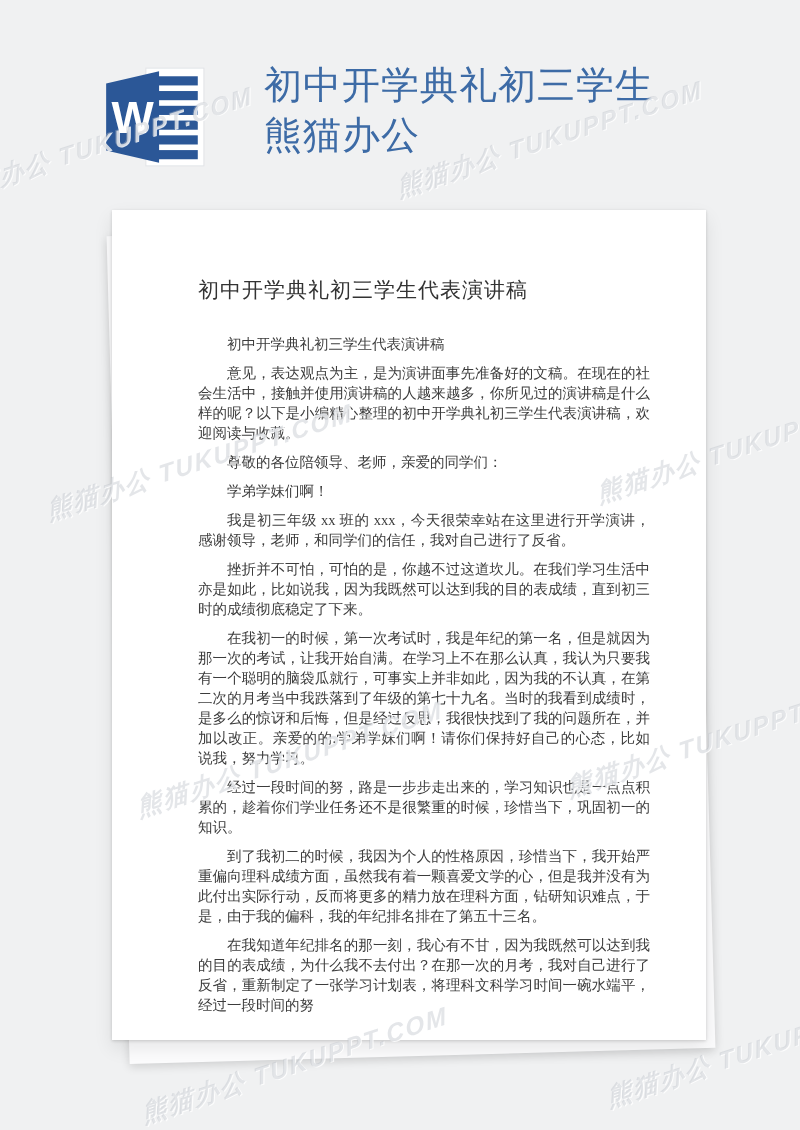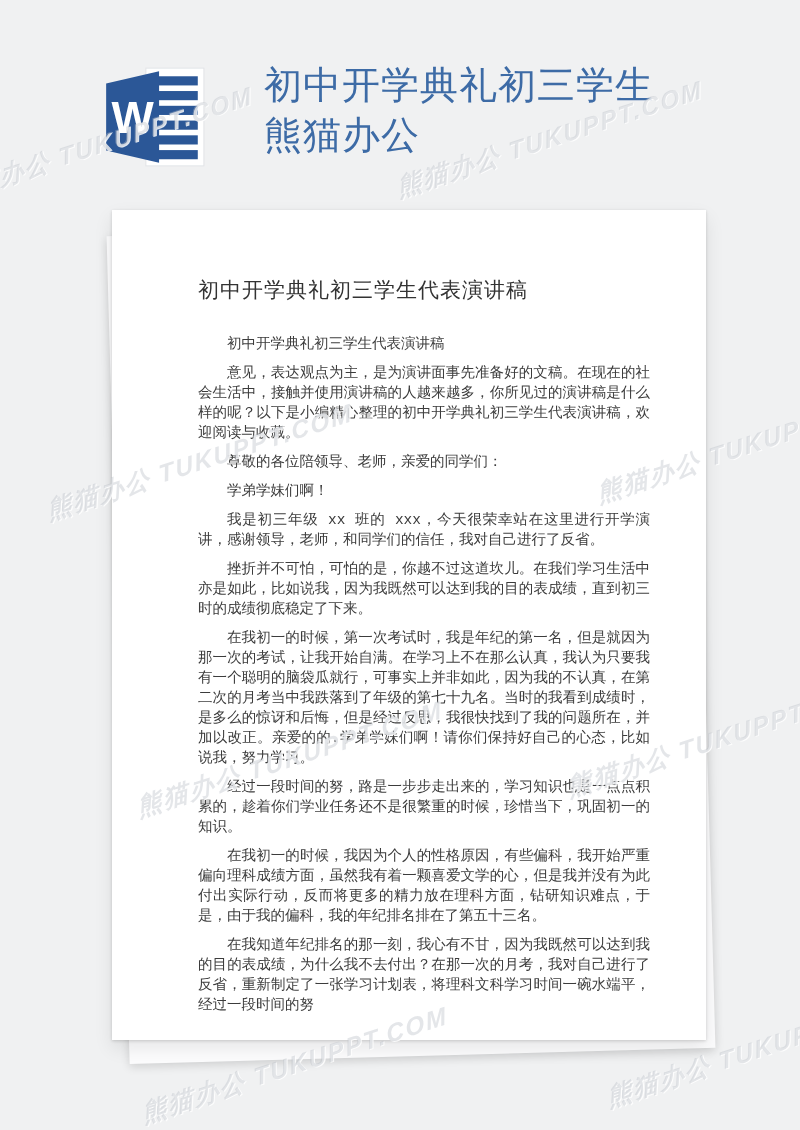--- a/index.html
+++ b/index.html
@@ -31,21 +31,21 @@
   }
   .doc-page {
     position:absolute; left:112px; top:210px; width:594px; height:830px;
     background:#ffffff;
     box-shadow:0 1px 3px rgba(0,0,0,0.16), 0 8px 18px rgba(0,0,0,0.09);
     z-index:2;
     overflow:hidden;
   }
   .doc-content {
     padding:66px 56px 0 86px;
-    font-family:Liberation Mono, monospace;
+    font-family:Liberation Serif, serif;
     color:#3c3c3c;
   }
   .doc-title {
     font-size:21px; font-weight:400; letter-spacing:1px;
     color:#333333; margin:0 0 30px 0;
   }
   .para {
     font-size:14.5px; line-height:20px;
     text-indent:2em; text-align:justify;
     margin:0 0 9px 0;
@@ -93,21 +93,21 @@
     <h1 class="doc-title">初中开学典礼初三学生代表演讲稿</h1>
     <div>
         <p class="para">初中开学典礼初三学生代表演讲稿</p>
         <p class="para">意见，表达观点为主，是为演讲面事先准备好的文稿。在现在的社会生活中，接触并使用演讲稿的人越来越多，你所见过的演讲稿是什么样的呢？以下是小编精心整理的初中开学典礼初三学生代表演讲稿，欢迎阅读与收藏。</p>
         <p class="para">尊敬的各位陪领导、老师，亲爱的同学们：</p>
         <p class="para">学弟学妹们啊！</p>
         <p class="para">我是初三年级 xx 班的 xxx，今天很荣幸站在这里进行开学演讲，感谢领导，老师，和同学们的信任，我对自己进行了反省。</p>
         <p class="para">挫折并不可怕，可怕的是，你越不过这道坎儿。在我们学习生活中亦是如此，比如说我，因为我既然可以达到我的目的表成绩，直到初三时的成绩彻底稳定了下来。</p>
         <p class="para">在我初一的时候，第一次考试时，我是年纪的第一名，但是就因为那一次的考试，让我开始自满。在学习上不在那么认真，我认为只要我有一个聪明的脑袋瓜就行，可事实上并非如此，因为我的不认真，在第二次的月考当中我跌落到了年级的第七十九名。当时的我看到成绩时，是多么的惊讶和后悔，但是经过反思，我很快找到了我的问题所在，并加以改正。亲爱的的.学弟学妹们啊！请你们保持好自己的心态，比如说我，努力学习。</p>
         <p class="para">经过一段时间的努，路是一步步走出来的，学习知识也是一点点积累的，趁着你们学业任务还不是很繁重的时候，珍惜当下，巩固初一的知识。</p>
-        <p class="para">在我初一的时候，我因为个人的性格原因，有些偏科，我开始严重偏向理科成绩方面，虽然我有着一颗喜爱文学的心，但是我并没有为此付出实际行动，反而将更多的精力放在理科方面，钻研知识难点，于是，由于我的偏科，我的年纪排名排在了第五十三名。</p>
+        <p class="para">到了我初二的时候，我因为个人的性格原因，珍惜当下，我开始严重偏向理科成绩方面，虽然我有着一颗喜爱文学的心，但是我并没有为此付出实际行动，反而将更多的精力放在理科方面，钻研知识难点，于是，由于我的偏科，我的年纪排名排在了第五十三名。</p>
         <p class="para">在我知道年纪排名的那一刻，我心有不甘，因为我既然可以达到我的目的表成绩，为什么我不去付出？在那一次的月考，我对自己进行了反省，重新制定了一张学习计划表，将理科文科学习时间一碗水端平，经过一段时间的努</p>
       </div>
   </div>
 </div>
 
 <div class="wm" style="left:-60px;  top:128px;">熊猫办公 TUKUPPT.COM</div>
 <div class="wm" style="left:390px;  top:122px;">熊猫办公 TUKUPPT.COM</div>
 <div class="wm" style="left:40px;   top:445px;">熊猫办公 TUKUPPT.COM</div>
 <div class="wm" style="left:590px;  top:428px;">熊猫办公 TUKUPPT.COM</div>
 <div class="wm" style="left:130px;  top:742px;">熊猫办公 TUKUPPT.COM</div>

